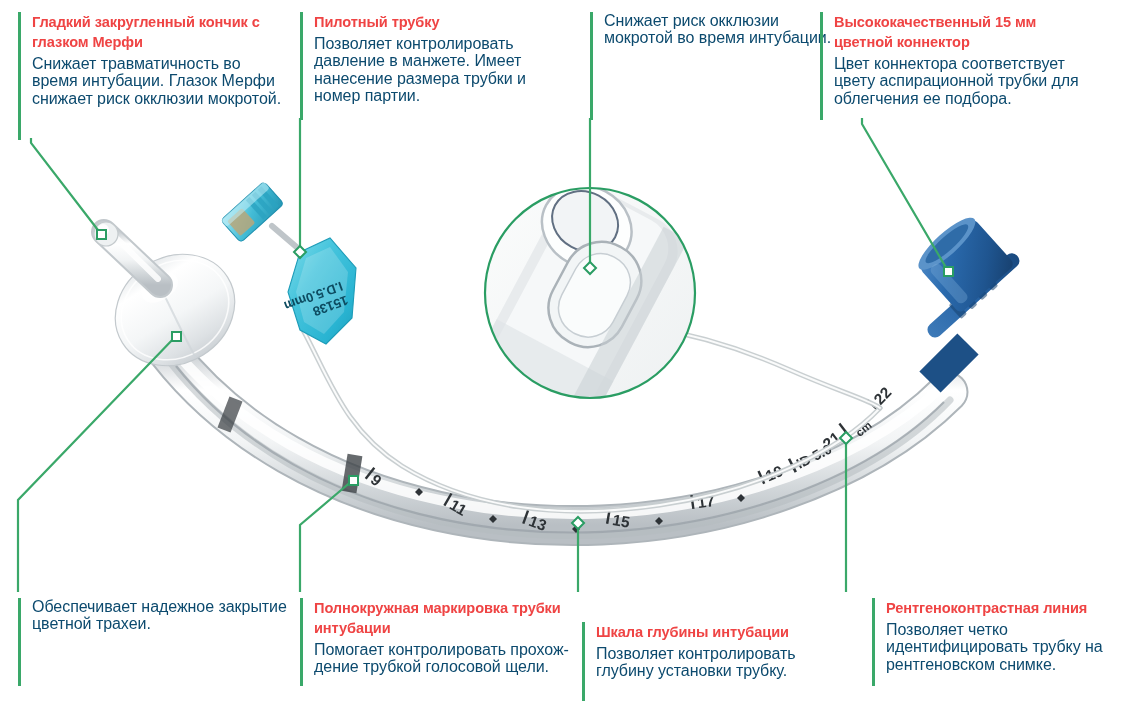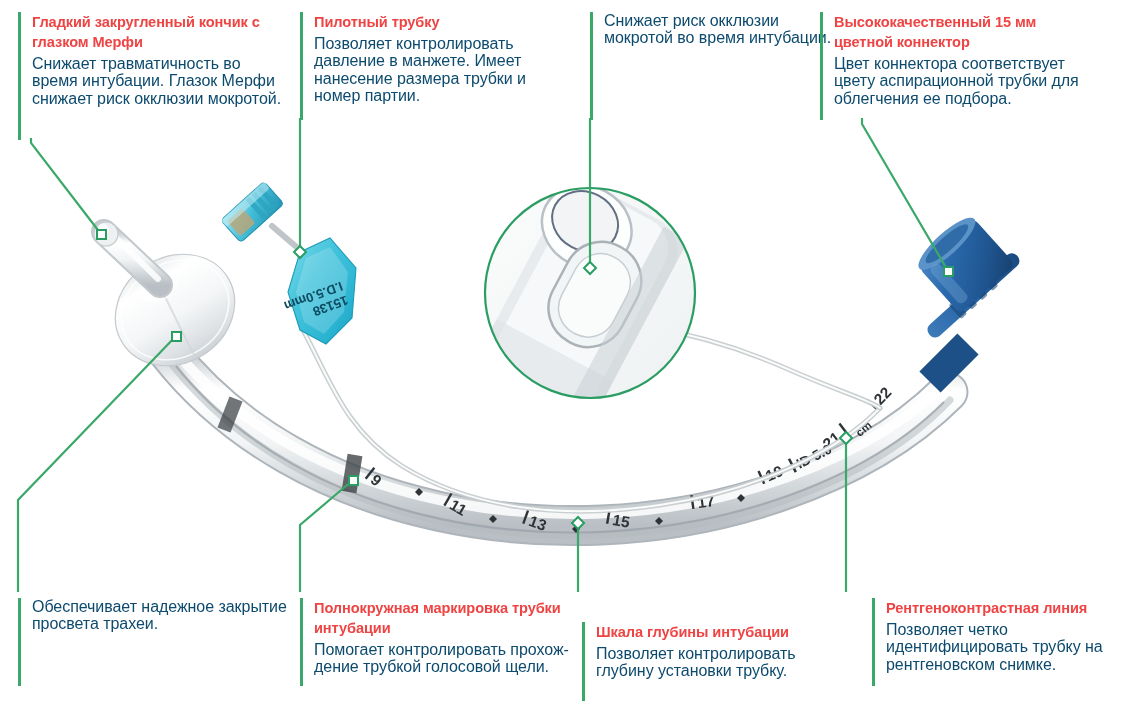--- a/index.html
+++ b/index.html
@@ -293,21 +293,21 @@
   </div>
 
   <div class="callout" style="left:820px;top:12px;width:272px;">
     <div class="bar" style="height:108px;"></div>
     <h3>Высококачественный 15 мм цветной коннектор</h3>
     <p>Цвет коннектора соответствует цвету аспирационной трубки для облегчения ее подбора.</p>
   </div>
 
   <div class="callout" style="left:18px;top:598px;width:272px;">
     <div class="bar" style="height:88px;"></div>
-    <p>Обеспечивает надежное закрытие просвета трахеи.</p>
+    <p>Обеспечивает надежное закрытие цветной трахеи.</p>
   </div>
 
   <div class="callout" style="left:300px;top:598px;width:272px;">
     <div class="bar" style="height:88px;"></div>
     <h3>Полнокружная маркировка трубки интубации</h3>
     <p>Помогает контролировать прохож-дение трубкой голосовой щели.</p>
   </div>
 
   <div class="callout" style="left:582px;top:598px;width:262px;margin-top:24px;">
     <div class="bar" style="height:88px;"></div>

